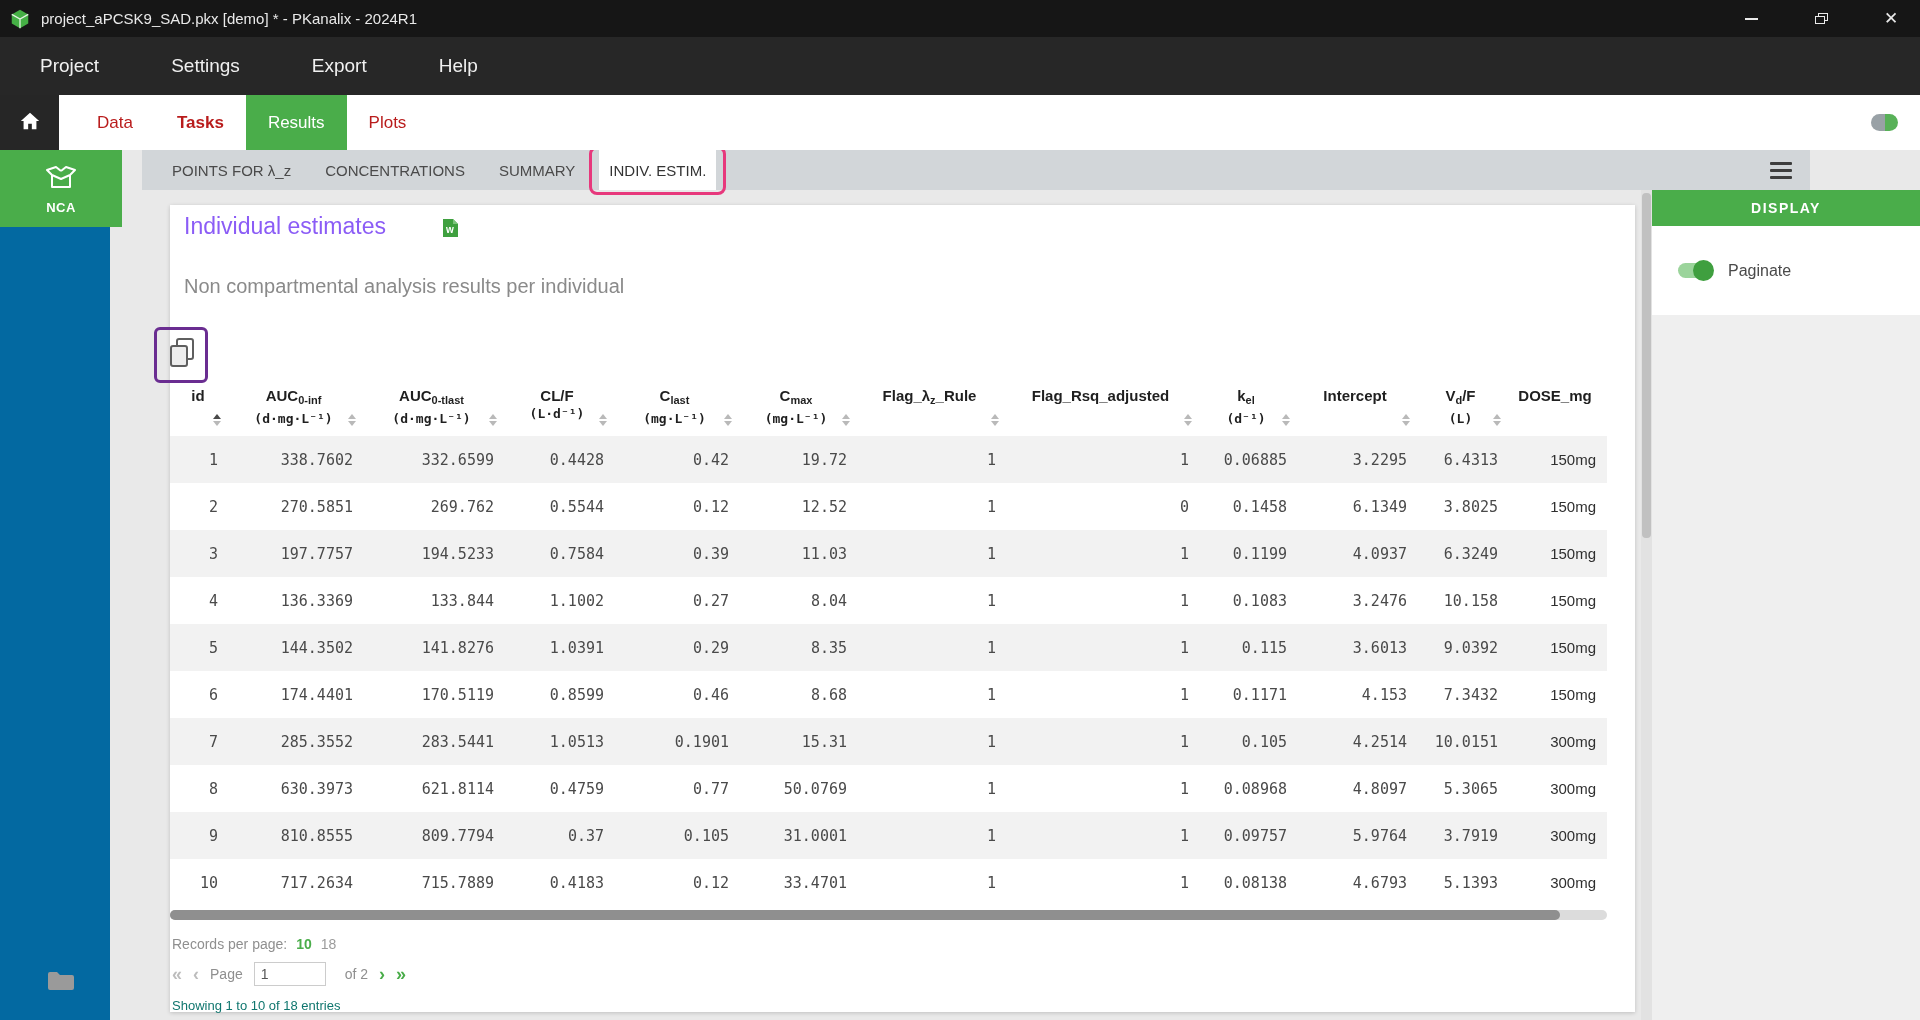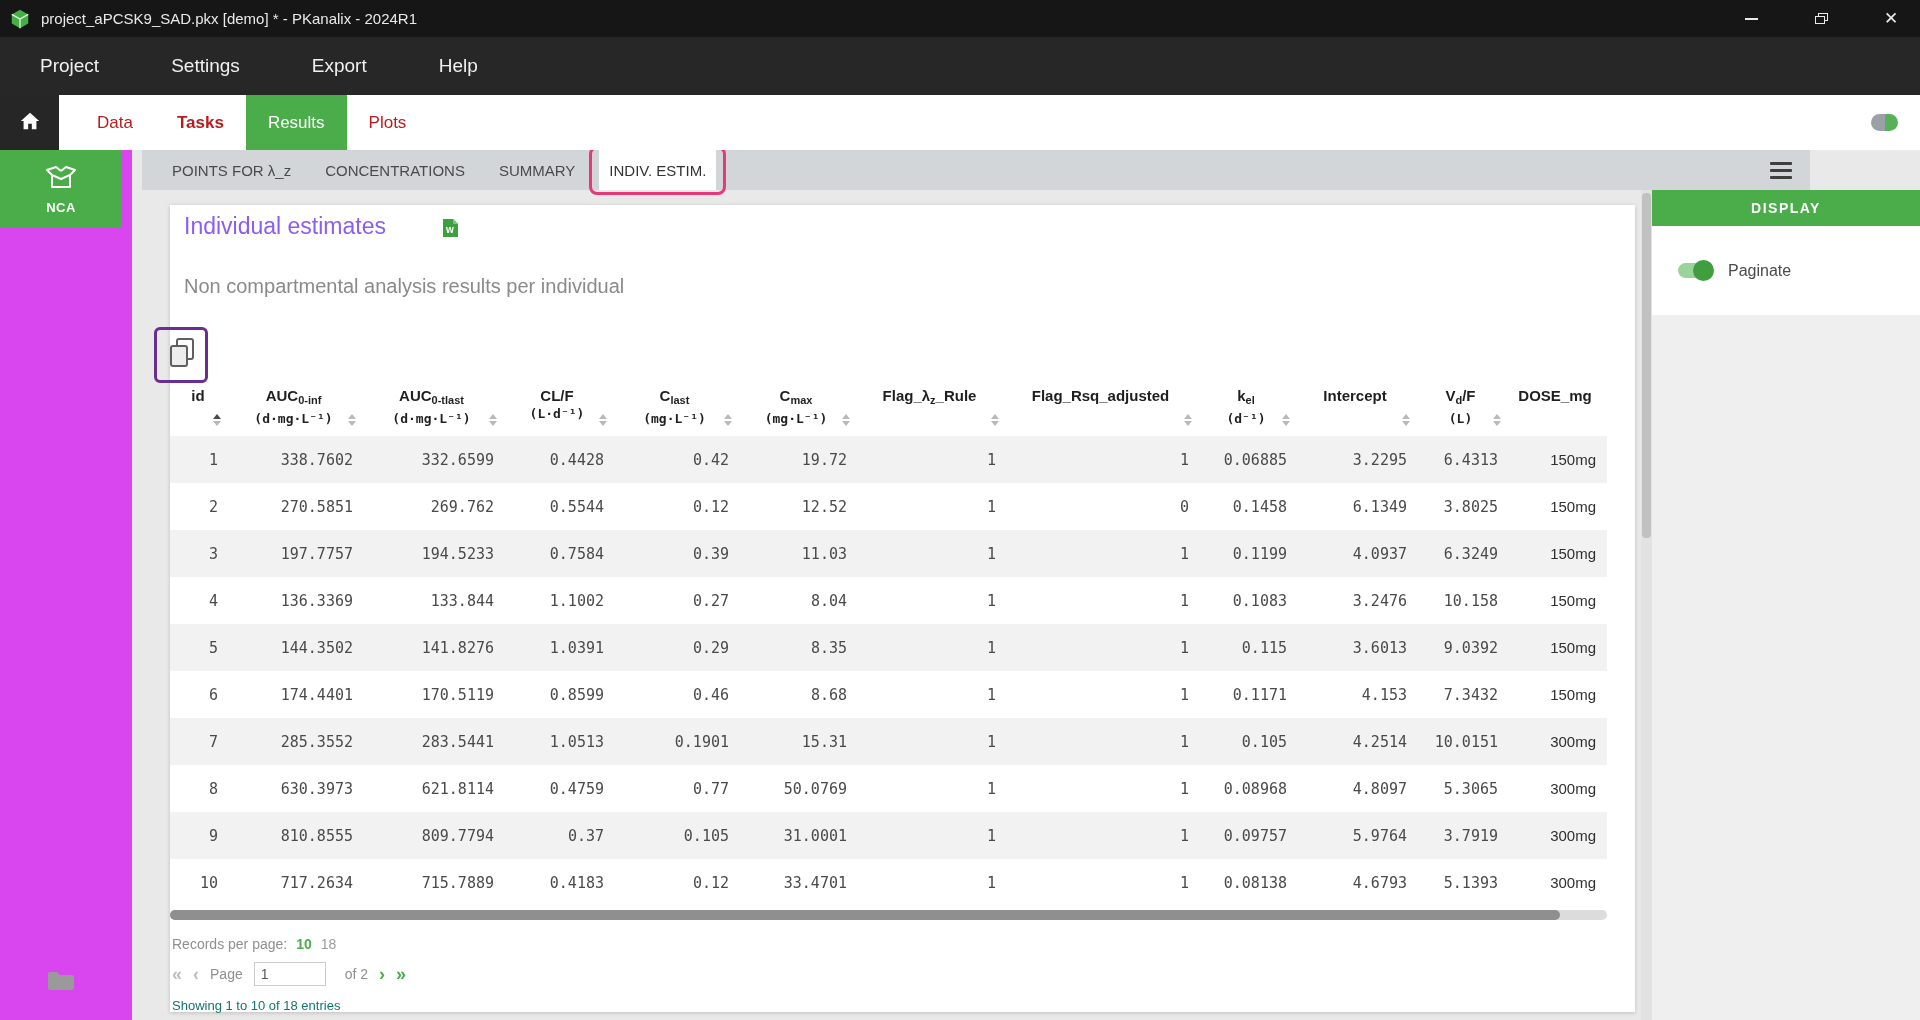--- a/index.html
+++ b/index.html
@@ -30,21 +30,21 @@
   
   .navbar{position:absolute;left:0;top:95px;width:1920px;height:55px;background:#ffffff;z-index:18;}
   .home-block{position:absolute;left:0;top:0;width:59px;height:55px;background:#262626;display:flex;align-items:center;justify-content:center;cursor:pointer;}
   .nav-tabs{position:absolute;left:59px;top:0;height:55px;display:flex;align-items:stretch;padding-left:16px;}
   .tab{display:flex;align-items:center;padding:0 22px;font-size:17px;color:#b91c1c;cursor:pointer;}
   .tab.bold{font-weight:bold;}
   .tab.active{background:var(--green);color:#fff;}
   .status-pill{position:absolute;right:22px;top:19px;width:27px;height:17px;border-radius:9px;background:linear-gradient(90deg,#99a1a6 0,#99a1a6 52%,#58b158 52%,#58b158 100%);}
 
   
-  .sidebar{position:absolute;left:0;top:150px;width:132px;height:870px;background:#d946ef;z-index:17;}
+  .sidebar{position:absolute;left:0;top:150px;width:110px;height:870px;background:#0369a1;z-index:17;}
   .nca{position:absolute;left:0;top:0;width:122px;height:77px;background:var(--green);display:flex;flex-direction:column;align-items:center;justify-content:center;gap:5px;color:#fff;cursor:pointer;}
   .nca-label{font-size:13px;font-weight:bold;letter-spacing:.5px;}
   .folder-btn{position:absolute;left:0;top:820px;width:122px;display:flex;justify-content:center;cursor:pointer;}
 
   
   .subtabbar{position:absolute;left:122px;top:150px;width:1668px;height:40px;background:#d2d6d9;display:flex;align-items:stretch;padding-left:20px;box-sizing:border-box;z-index:16;margin-left:20px;}
   .subtab{position:relative;display:flex;align-items:center;padding:0 10px;margin-right:14px;font-size:15px;color:#4a4a4a;cursor:pointer;white-space:nowrap;}
   .subtab.active{background:#fff;color:#333;}
   .annotation-pink{position:absolute;left:-10px;top:-4px;right:-10px;bottom:-5px;border:3px solid var(--pink);border-radius:8px;pointer-events:none;z-index:6;}
   .hamburger{position:absolute;right:18px;top:12px;width:22px;display:flex;flex-direction:column;gap:4px;cursor:pointer;}

